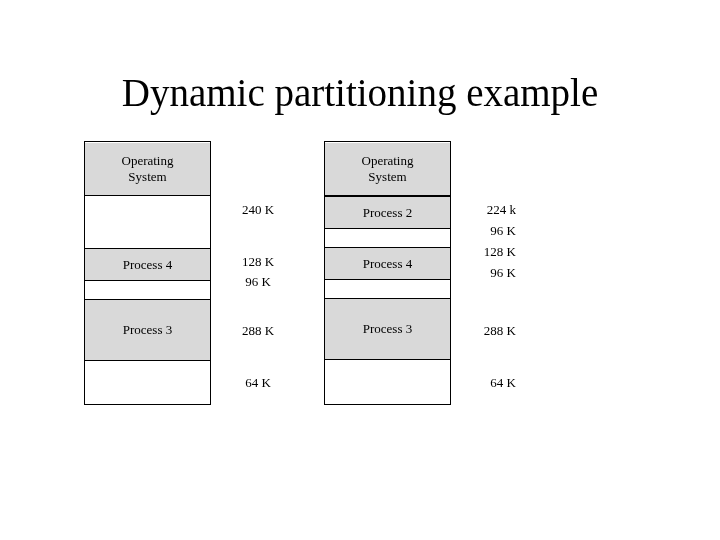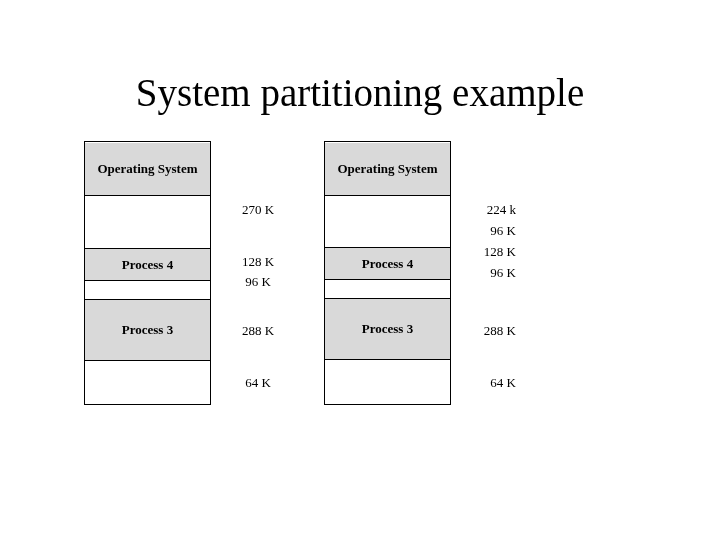--- a/index.html
+++ b/index.html
@@ -65,23 +65,22 @@
     border-bottom: 1.5px solid #000000;
   }
   .mem-block.free {
     background: #ffffff;
   }
   .mem-block.no-top { border-top: none; }
 
   .mem-label {
     display: block;
     width: 100%;
-    padding: 0 2px;
+    padding: 0 18px;
     box-sizing: border-box;
-    font-weight: bold;
   }
 
   
   .size-col {
     position: absolute;
     font-size: 13px;
     line-height: 16px;
     color: #000000;
   }
   #size-col-before { left: 212px; top: 141px; width: 92px; height: 264px; text-align: center; }
@@ -93,21 +92,21 @@
     width: 100%;
     box-sizing: border-box;
   }
   #size-col-after .size-item { padding-right: 6px; text-align: right; }
 </style>
 </head>
 <body>
 
 <div id="slide">
 
-  <div id="page-title">System partitioning example</div>
+  <div id="page-title">Dynamic partitioning example</div>
 
   <div id="mem-col-before" class="mem-col">
       <div class="mem-block used no-top" style="top: 1px; height: 53px;">
         <span class="mem-label">Operating System</span>
       </div>
       <div class="mem-block free" style="top: 54px; height: 52px;">
         <span class="mem-label"></span>
       </div>
       <div class="mem-block used" style="top: 106px; height: 33px;">
         <span class="mem-label">Process 4</span>
@@ -117,30 +116,33 @@
       </div>
       <div class="mem-block used" style="top: 157px; height: 62px;">
         <span class="mem-label">Process 3</span>
       </div>
       <div class="mem-block free" style="top: 219px; height: 43px;">
         <span class="mem-label"></span>
       </div>
     </div>
 
   <div id="size-col-before" class="size-col">
-      <div class="size-item" style="top: 61px;">270 K</div>
+      <div class="size-item" style="top: 61px;">240 K</div>
       <div class="size-item" style="top: 113px;">128 K</div>
       <div class="size-item" style="top: 133px;">96 K</div>
       <div class="size-item" style="top: 182px;">288 K</div>
       <div class="size-item" style="top: 234px;">64 K</div>
     </div>
 
   <div id="mem-col-after" class="mem-col">
       <div class="mem-block used no-top" style="top: 1px; height: 53px;">
         <span class="mem-label">Operating System</span>
+      </div>
+      <div class="mem-block used" style="top: 54px; height: 33px;">
+        <span class="mem-label">Process 2</span>
       </div>
       <div class="mem-block free" style="top: 87px; height: 18px;">
         <span class="mem-label"></span>
       </div>
       <div class="mem-block used" style="top: 105px; height: 33px;">
         <span class="mem-label">Process 4</span>
       </div>
       <div class="mem-block free" style="top: 138px; height: 18px;">
         <span class="mem-label"></span>
       </div>

